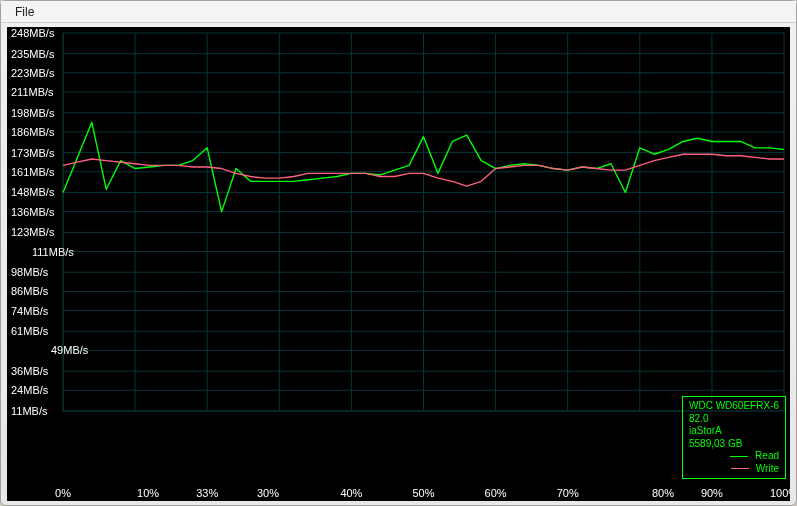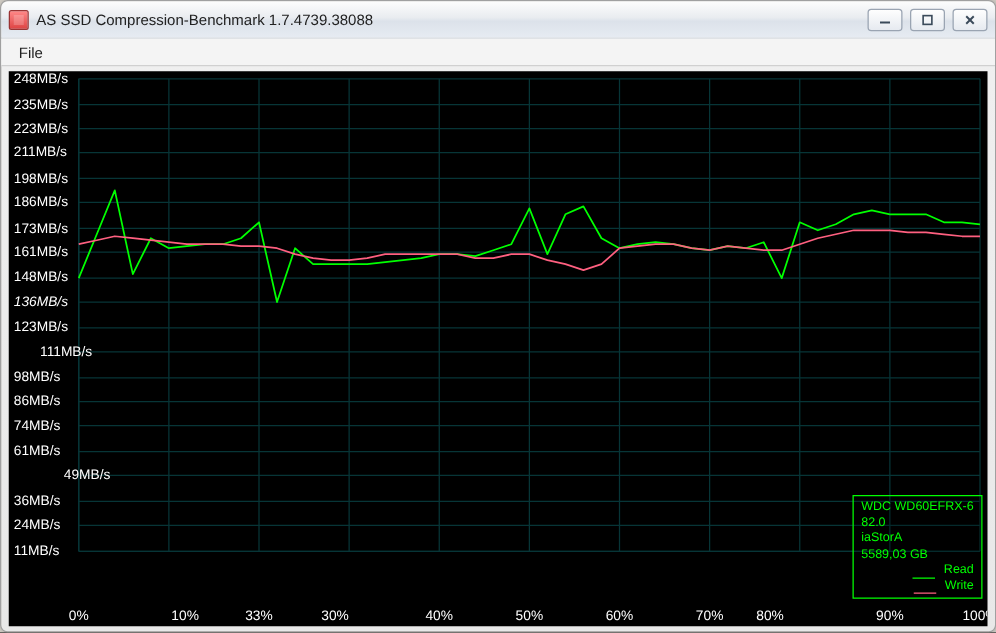--- a/index.html
+++ b/index.html
@@ -99,21 +99,21 @@
     right: 4px;
     bottom: 22px;
     border: 1px solid #00ff00;
     padding: 3px 6px 3px 6px;
     font-size: 10px;
     line-height: 1.25;
     color: #00ff00;
     background: rgba(0,0,0,0.2);
     min-width: 92px;
   }
-  .legend-row { display: flex; align-items: flex-end; justify-content: flex-end; gap: 7px; }
+  .legend-row { display: flex; align-items: center; justify-content: flex-end; gap: 7px; }
   .legend-swatch { width: 18px; height: 0; border-top: 1px solid; }
   .button-row {
     height: 40px;
     display: flex;
     align-items: center;
     justify-content: center;
     gap: 28px;
     background: #f0f0f0;
   }
   .btn {
@@ -131,42 +131,20 @@
     cursor: default;
     background: linear-gradient(#f6f6f6,#ececec);
     border-color: #b5b5b5;
   }
 </style>
 </head>
 <body>
 
 <div class="window">
 
-  <div class="titlebar">
-    <div class="app-icon"></div>
-    <div class="title-text">AS SSD Compression-Benchmark 1.7.4739.38088</div>
-    <div class="win-controls">
-      <div class="win-btn">
-        <svg viewBox="0 0 10 10">
-            <line x1="1" y1="7" x2="9" y2="7" stroke="currentColor" stroke-width="1.5"></line>
-          </svg>
-      </div>
-      <div class="win-btn">
-        <svg viewBox="0 0 10 10">
-            <rect x="1.5" y="1.5" width="7" height="7" fill="none" stroke="currentColor" stroke-width="1.3"></rect>
-          </svg>
-      </div>
-      <div class="win-btn">
-        <svg viewBox="0 0 10 10">
-            <line x1="2" y1="2" x2="8" y2="8" stroke="currentColor" stroke-width="1.5"></line>
-            <line x1="8" y1="2" x2="2" y2="8" stroke="currentColor" stroke-width="1.5"></line>
-          </svg>
-      </div>
-    </div>
-  </div>
 
   <div class="menubar">
     <div class="menu-item">File</div>
   </div>
 
   <div class="chart-area" id="chart">
     <svg class="plot-svg" id="plot-svg" viewBox="0 0 783 404" preserveAspectRatio="none">
         <g class="grid">
           <line x1="56" x2="777" y1="6" y2="6"></line>
           <line x1="56" x2="777" y1="26.734177215189874" y2="26.734177215189874"></line>
@@ -221,38 +199,38 @@
     </div>
   <div class="y-label" style="top: 6px;">248MB/s</div>
       <div class="y-label" style="top: 26.7342px;">235MB/s</div>
       <div class="y-label" style="top: 45.8734px;">223MB/s</div>
       <div class="y-label" style="top: 65.0127px;">211MB/s</div>
       <div class="y-label" style="top: 85.7468px;">198MB/s</div>
       <div class="y-label" style="top: 104.886px;">186MB/s</div>
       <div class="y-label" style="top: 125.62px;">173MB/s</div>
       <div class="y-label" style="top: 144.759px;">161MB/s</div>
       <div class="y-label" style="top: 165.494px;">148MB/s</div>
-      <div class="y-label" style="top: 184.633px; font-style: italic;">136MB/s</div>
+      <div class="y-label" style="top: 184.633px;">136MB/s</div>
       <div class="y-label" style="top: 205.367px;">123MB/s</div>
       <div class="y-label" style="top: 224.506px; margin-left: 21px;">111MB/s</div>
       <div class="y-label" style="top: 245.241px;">98MB/s</div>
       <div class="y-label" style="top: 264.38px;">86MB/s</div>
       <div class="y-label" style="top: 283.519px;">74MB/s</div>
       <div class="y-label" style="top: 304.253px;">61MB/s</div>
       <div class="y-label" style="top: 323.392px; margin-left: 40px;">49MB/s</div>
       <div class="y-label" style="top: 344.127px;">36MB/s</div>
       <div class="y-label" style="top: 363.266px;">24MB/s</div>
       <div class="y-label" style="top: 384px;">11MB/s</div>
       <div class="x-label" style="left: 56px;">0%</div>
       <div class="x-label" style="left: 128.1px; margin-left: 13px;">10%</div>
       <div class="x-label" style="left: 200.2px;">33%</div>
       <div class="x-label" style="left: 261px; text-align: center;">30%</div>
       <div class="x-label" style="left: 344.4px;">40%</div>
       <div class="x-label" style="left: 416.5px;">50%</div>
       <div class="x-label" style="left: 488.6px;">60%</div>
       <div class="x-label" style="left: 560.7px;">70%</div>
-      <div class="x-label" style="left: 609px;">80%</div>
+      <div class="x-label" style="left: 656px;">80%</div>
       <div class="x-label" style="left: 704.9px;">90%</div>
       <div class="x-label" style="left: 777px;">100%</div>
     </div>
 
 
 </div>
 
 </body></html>

